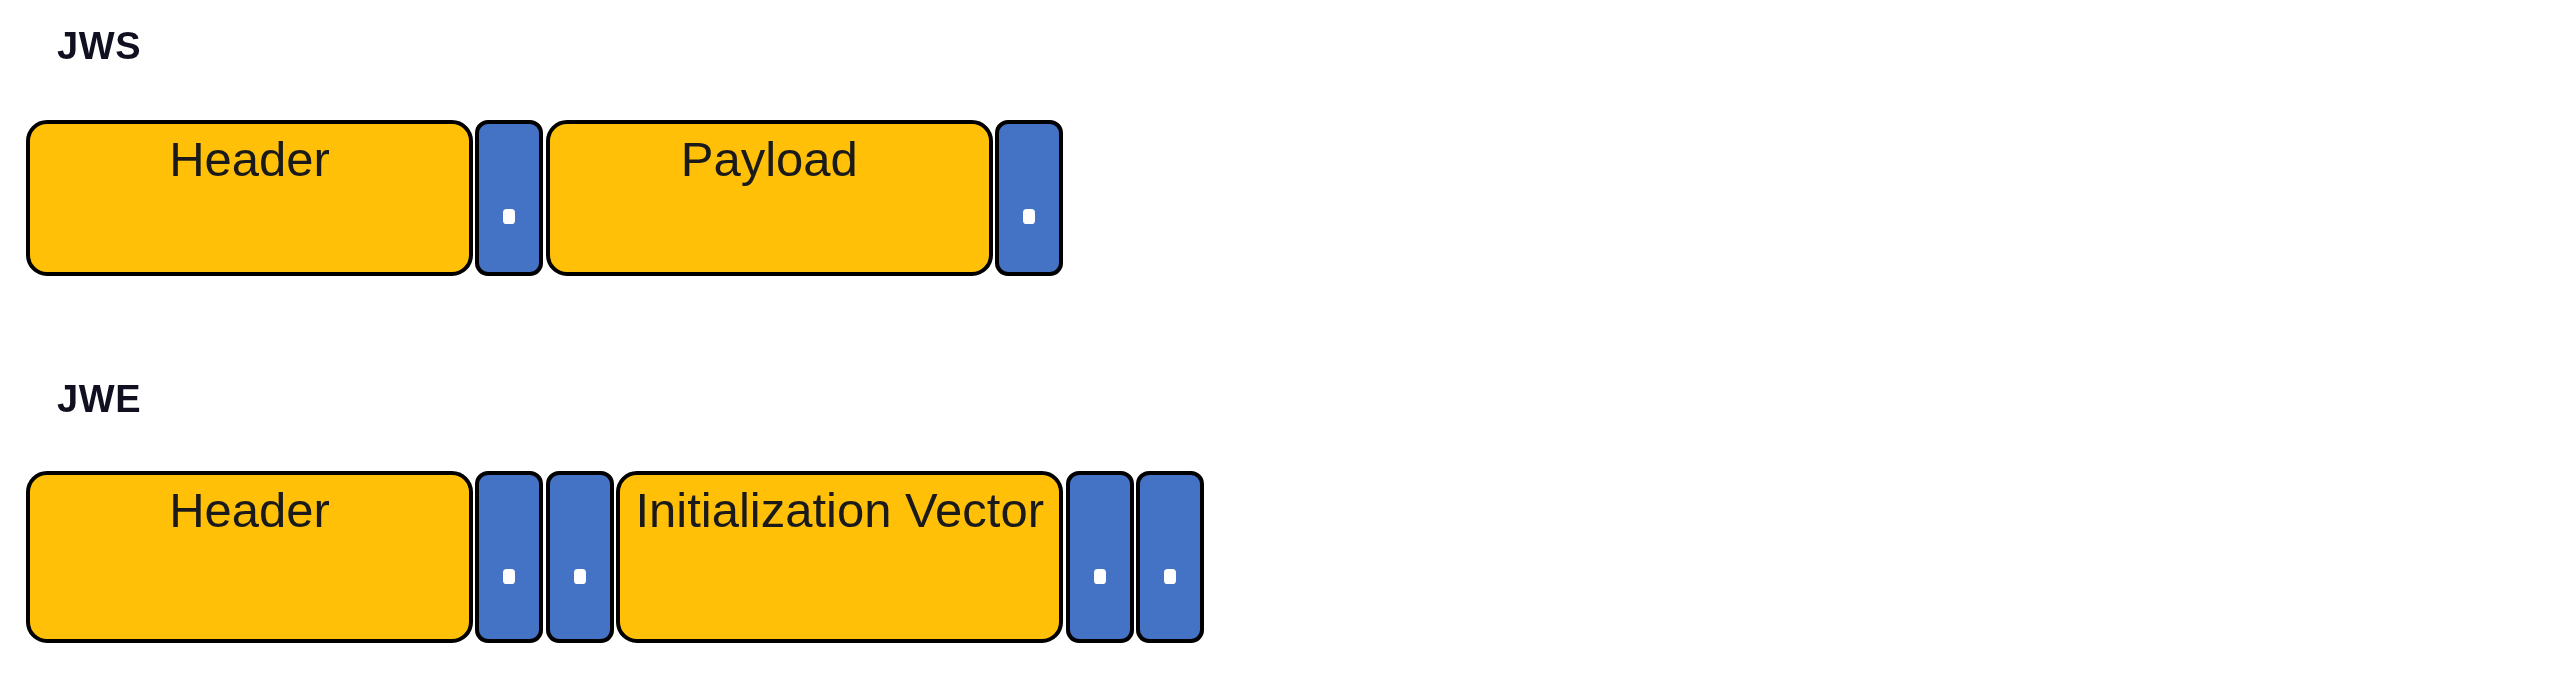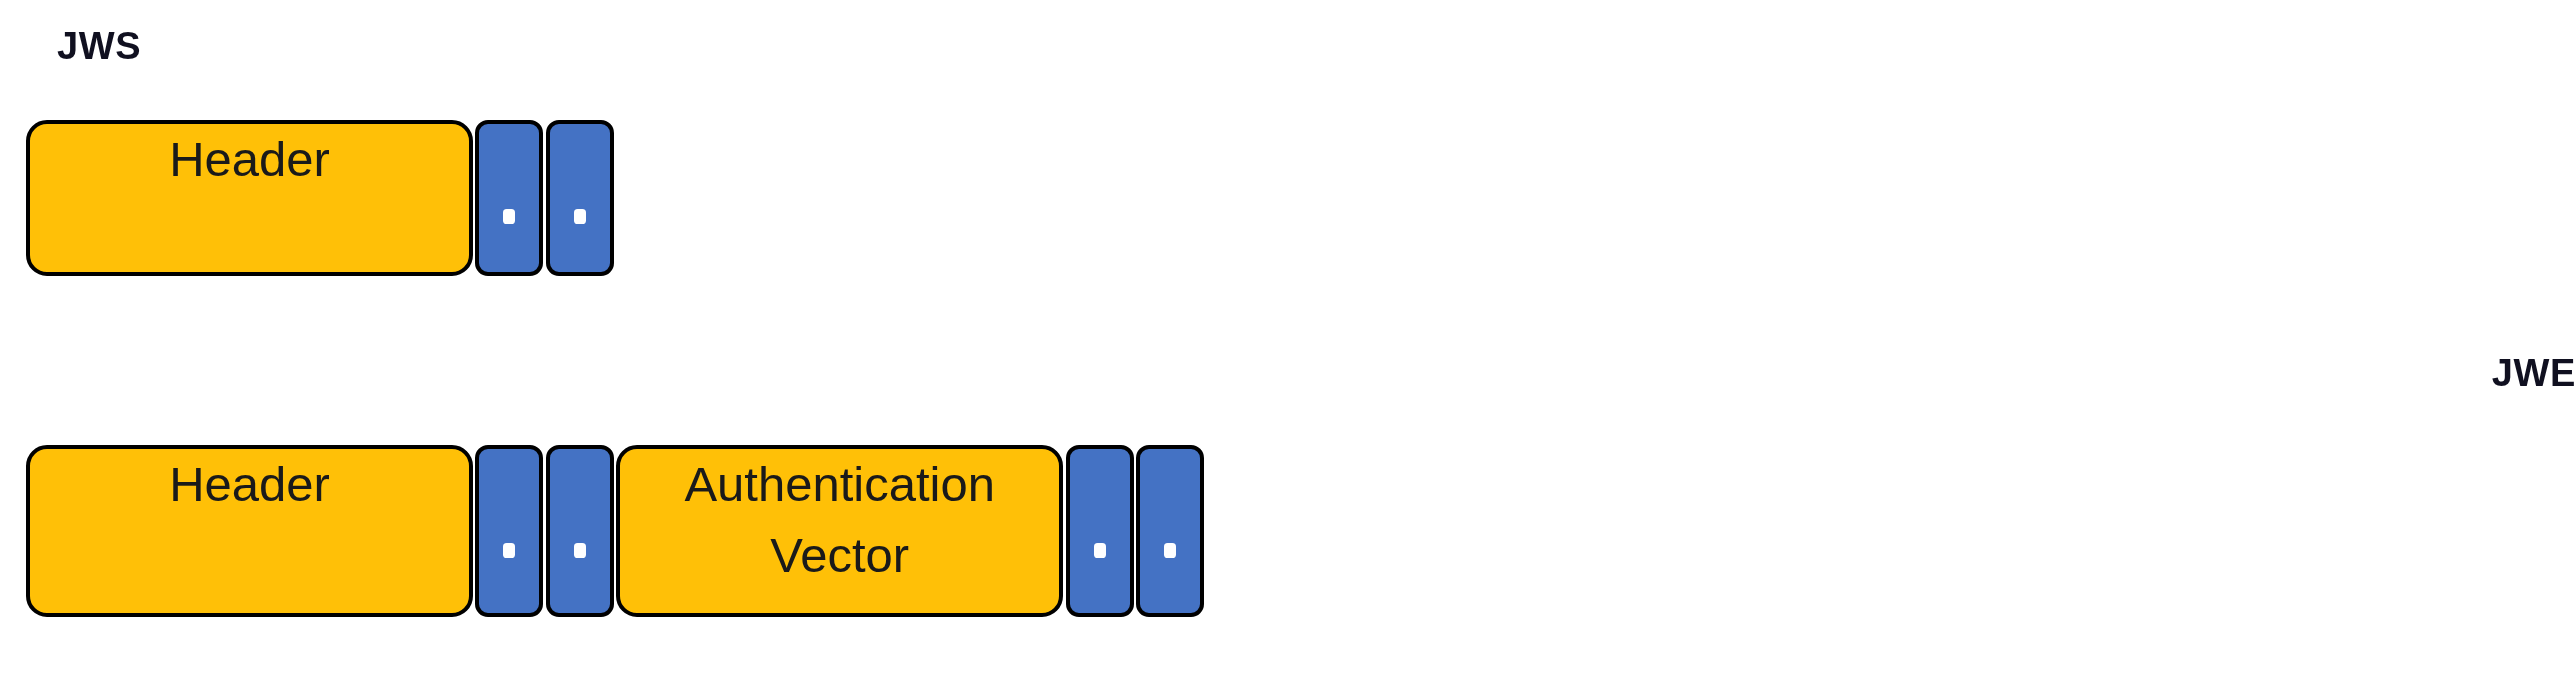--- a/index.html
+++ b/index.html
@@ -33,22 +33,21 @@
   }
   .row-jws {
     margin-top: 51px;
     height: 156px;
   }
   .row-jwe {
     margin-top: 50px;
     height: 172px;
   }
   .title-jwe {
-    margin-top: 76px;
-    text-align: right;
+    margin-top: 102px;
   }
   .segment-box {
     box-sizing: border-box;
     width: 447px;
     flex: 0 0 447px;
     background: var(--box-fill, #FFC007);
     border: 4.1px solid var(--border-color, #000000);
     border-radius: 21px;
     display: flex;
     align-items: flex-start;
@@ -89,39 +88,42 @@
 
   <h2 class="section-title">JWS</h2>
 
   <div class="token-row row-jws">
       <div class="segment-box">
         <span class="segment-label">Header</span>
       </div>
       <div class="separator">
         <div class="separator-dot"></div>
       </div>
+      <div class="segment-box">
+        <span class="segment-label">Payload</span>
+      </div>
       <div class="separator">
         <div class="separator-dot"></div>
       </div>
     </div>
 
   <h2 class="section-title title-jwe">JWE</h2>
 
   <div class="token-row row-jwe">
       <div class="segment-box">
         <span class="segment-label">Header</span>
       </div>
       <div class="separator">
         <div class="separator-dot"></div>
       </div>
       <div class="separator">
         <div class="separator-dot"></div>
       </div>
       <div class="segment-box">
-        <span class="segment-label">Authentication Vector</span>
+        <span class="segment-label">Initialization Vector</span>
       </div>
       <div class="separator">
         <div class="separator-dot"></div>
       </div>
       <div class="separator">
         <div class="separator-dot"></div>
       </div>
     </div>
 
 </div>

